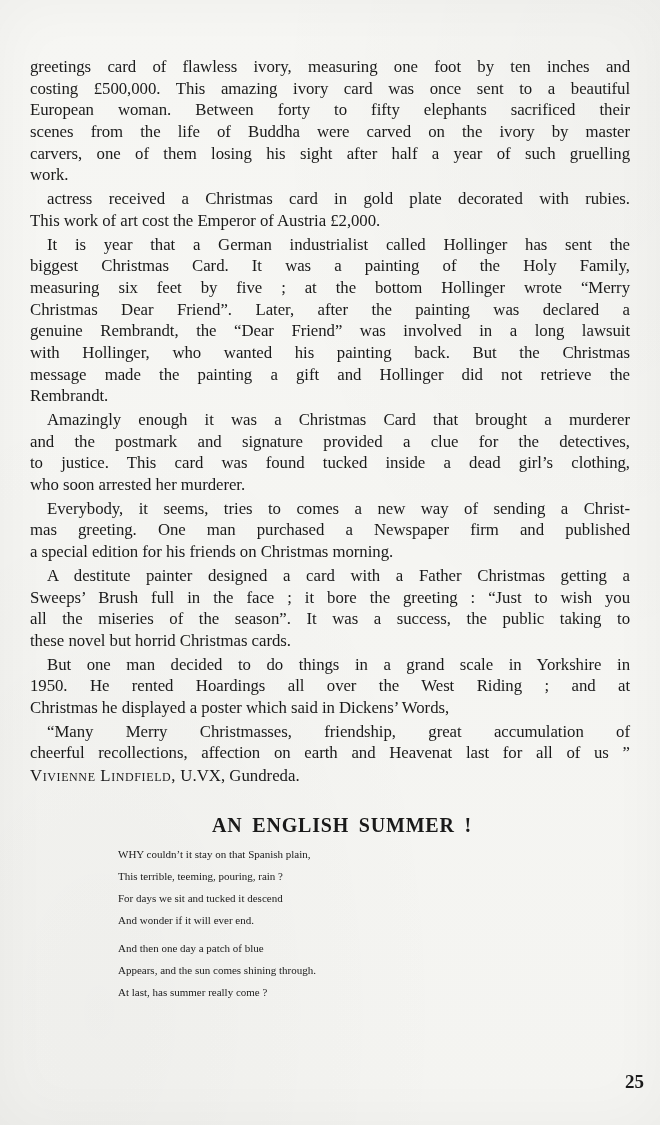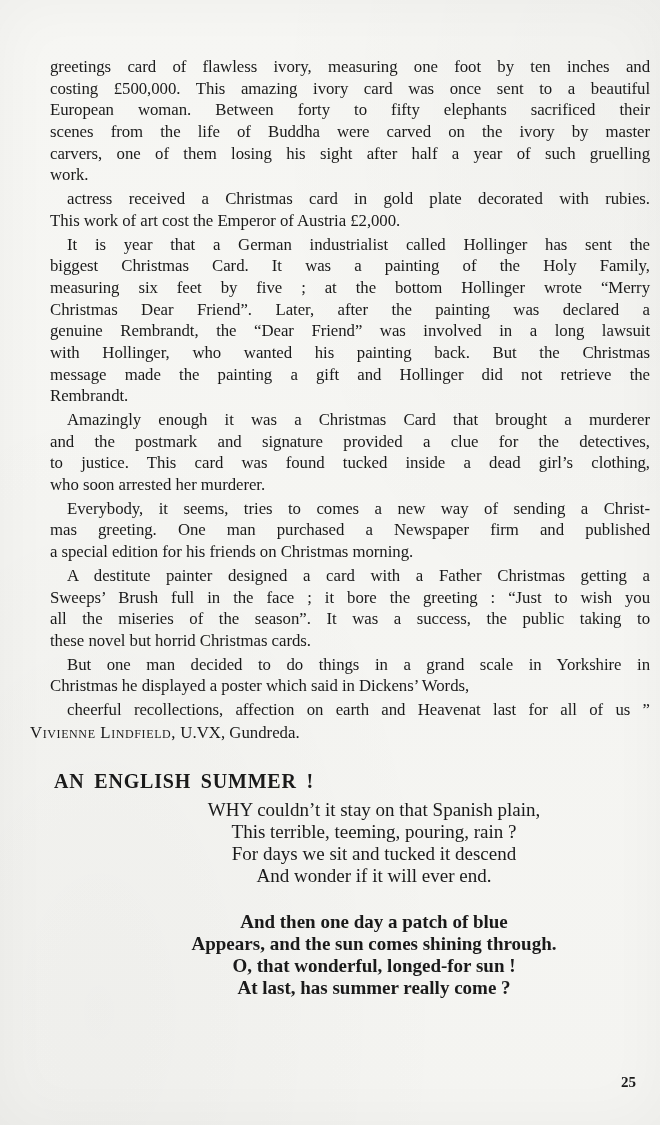--- a/index.html
+++ b/index.html
@@ -14,21 +14,21 @@
   .scan-page {
     position: absolute; inset: 0;
     background:
       radial-gradient(ellipse at 15% 90%, rgba(0,0,0,0.025), transparent 45%),
       radial-gradient(ellipse at 90% 10%, rgba(0,0,0,0.018), transparent 40%),
       linear-gradient(#f6f6f3, #f4f4f1);
     box-shadow: inset 0 0 60px rgba(0,0,0,0.035);
     padding: 54px 30px 0 30px;
     box-sizing: border-box;
   }
-  .body-text { width: 600px; margin-left: 20px; }
+  .body-text { width: 600px; }
   .para { margin: 0 0 0 0; padding-top: 2px; }
   .para.noindent { }
   .line {
     font-size: 16.8px;
     line-height: 21.7px;
     height: 21.7px;
     letter-spacing: -0.05px;
     text-align: justify;
     text-align-last: justify;
     white-space: normal;
@@ -40,41 +40,42 @@
     width: 600px;
     text-align: left;
     font-size: 16.8px;
     line-height: 21.7px;
     margin-top: 1px;
   }
   .byline .smallcaps { font-variant: small-caps; letter-spacing: 0.6px; }
   .poem-title {
     margin: 25px 0 0 0;
     padding-left: 24px;
+    text-align: center;
     font-size: 20px;
     line-height: 26px;
     font-weight: bold;
     letter-spacing: 0.8px;
     word-spacing: 4px;
   }
   .poem { margin-left: 88px; margin-top: 5px; }
   .stanza { margin: 0; }
-  .stanza + .stanza { margin-top: 24px; font-weight: bold; }
+  .stanza + .stanza { margin-top: 6px; }
   .pline {
-    font-size: 19px;
+    font-size: 11px;
     line-height: 22px;
     height: 22px;
-    text-align: center;
+    text-align: left;
     white-space: nowrap;
   }
   .page-number {
     position: absolute;
     top: 1071px;
-    right: 24px;
-    font-size: 15px;
+    right: 16px;
+    font-size: 19px;
     line-height: 22px;
     font-weight: 600;
   }
 </style>
 </head>
 <body>
 
 <div class="scan-page">
 
   <div class="body-text" id="paras">
@@ -112,40 +113,41 @@
         <div class="line last">a special edition for his friends on Christmas morning.</div>
       </div>
       <div class="para">
         <div class="line">A destitute painter designed a card with a Father Christmas getting a</div>
         <div class="line">Sweeps’ Brush full in the face ;  it bore the greeting :  “Just to wish you</div>
         <div class="line">all the miseries of the season”.  It was a success, the public taking to</div>
         <div class="line last">these novel but horrid Christmas cards.</div>
       </div>
       <div class="para">
         <div class="line">But one man decided to do things in a grand scale in Yorkshire in</div>
+        <div class="line">1950.  He rented Hoardings all over the West Riding ;  and at</div>
         <div class="line last">Christmas he displayed a poster which said in Dickens’ Words,</div>
       </div>
       <div class="para">
+        <div class="line">“Many Merry Christmasses, friendship, great accumulation of</div>
         <div class="line">cheerful recollections, affection on earth and Heavenat last for all of us ”</div>
       </div>
     </div>
 
   <div class="byline"><span class="smallcaps">Vivienne Lindfield,</span><span> U.VX, Gundreda.</span></div>
 
   <div class="poem-title">AN ENGLISH SUMMER !</div>
 
   <div class="poem" id="poem">
       <div class="stanza">
         <div class="pline">WHY couldn’t it stay on that Spanish plain,</div>
         <div class="pline">This terrible, teeming, pouring, rain ?</div>
         <div class="pline">For days we sit and tucked it descend</div>
         <div class="pline">And wonder if it will ever end.</div>
       </div>
       <div class="stanza">
         <div class="pline">And then one day a patch of blue</div>
         <div class="pline">Appears, and the sun comes shining through.</div>
-        <div class="pline">O, that wonderful, longed-for sun !</div>
         <div class="pline">At last, has summer really come ?</div>
       </div>
     </div>
 
   <div class="page-number">25</div>
 </div>
 
 </body></html>

